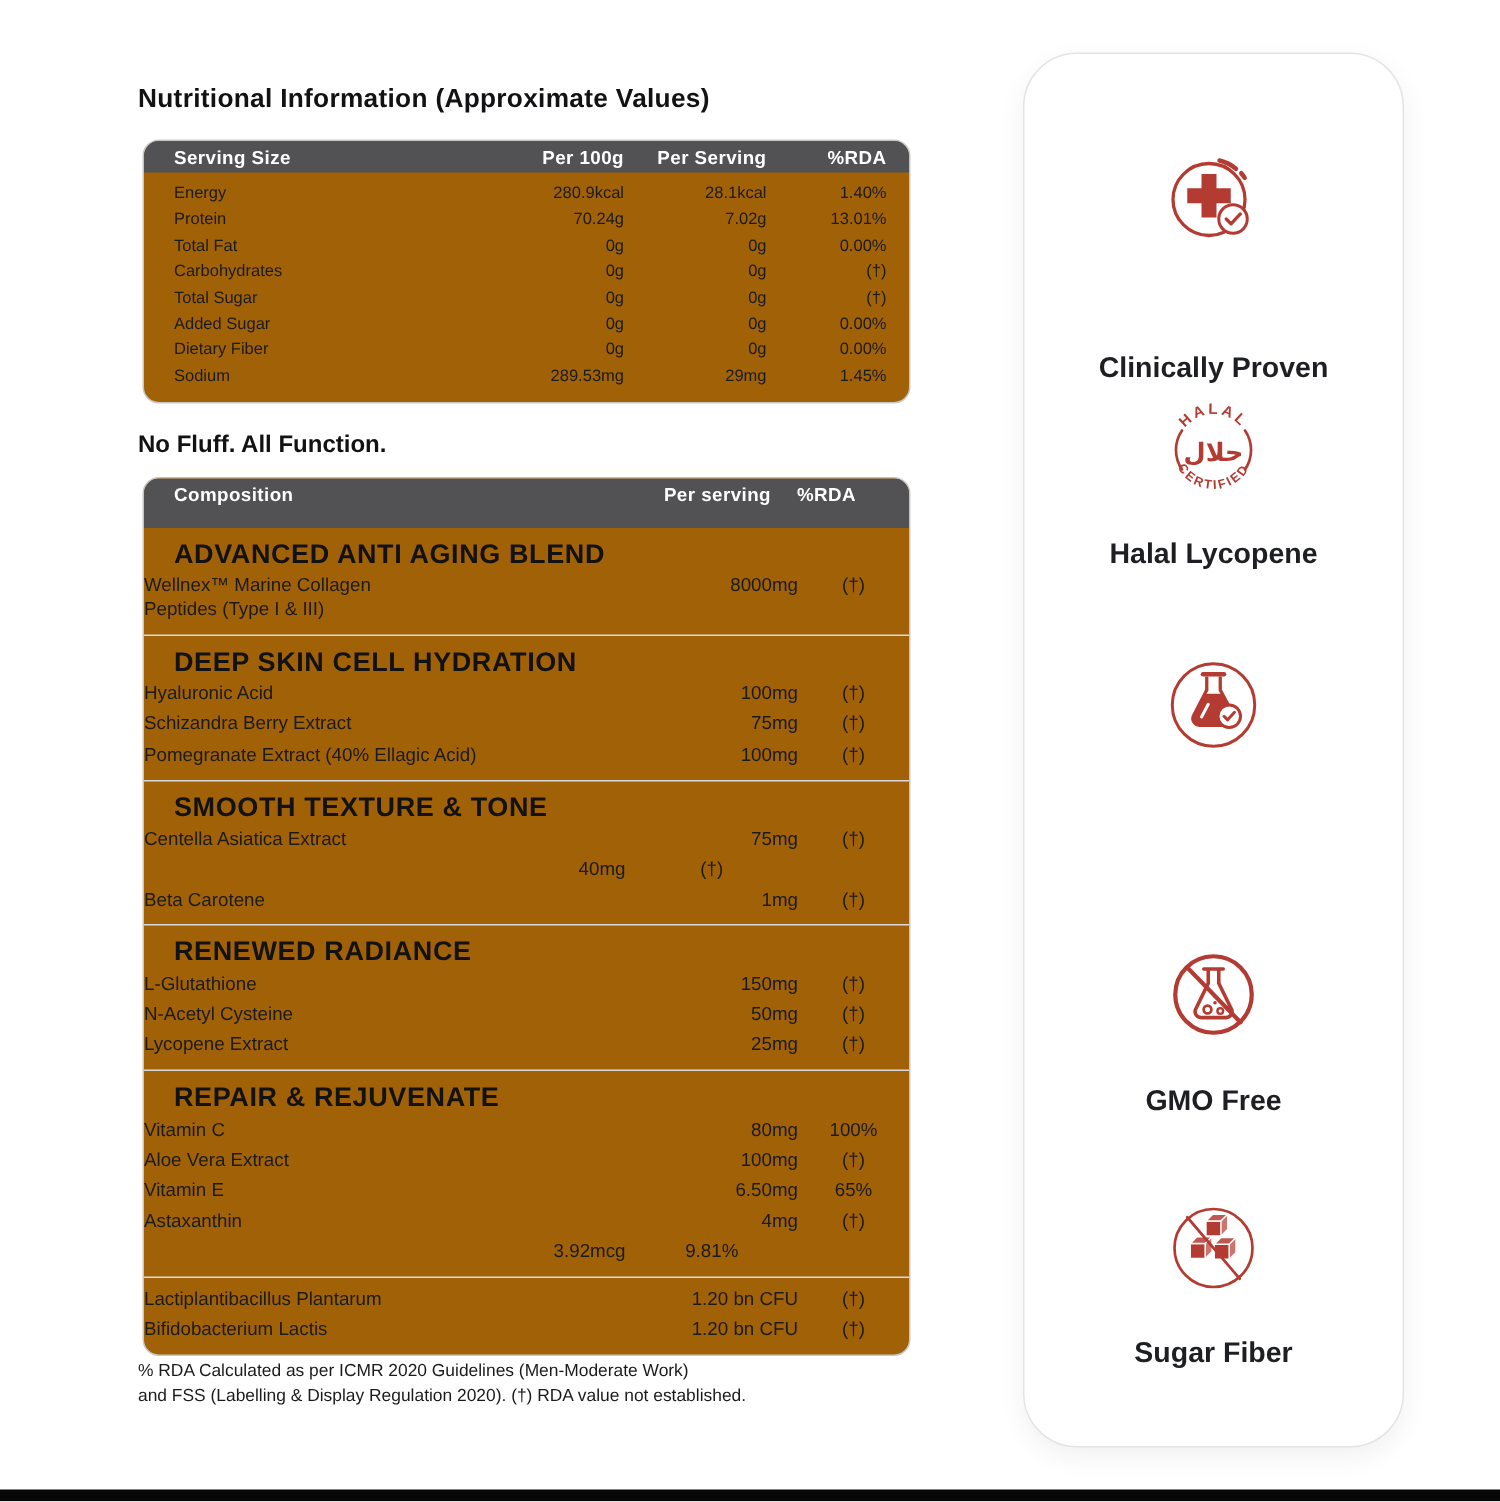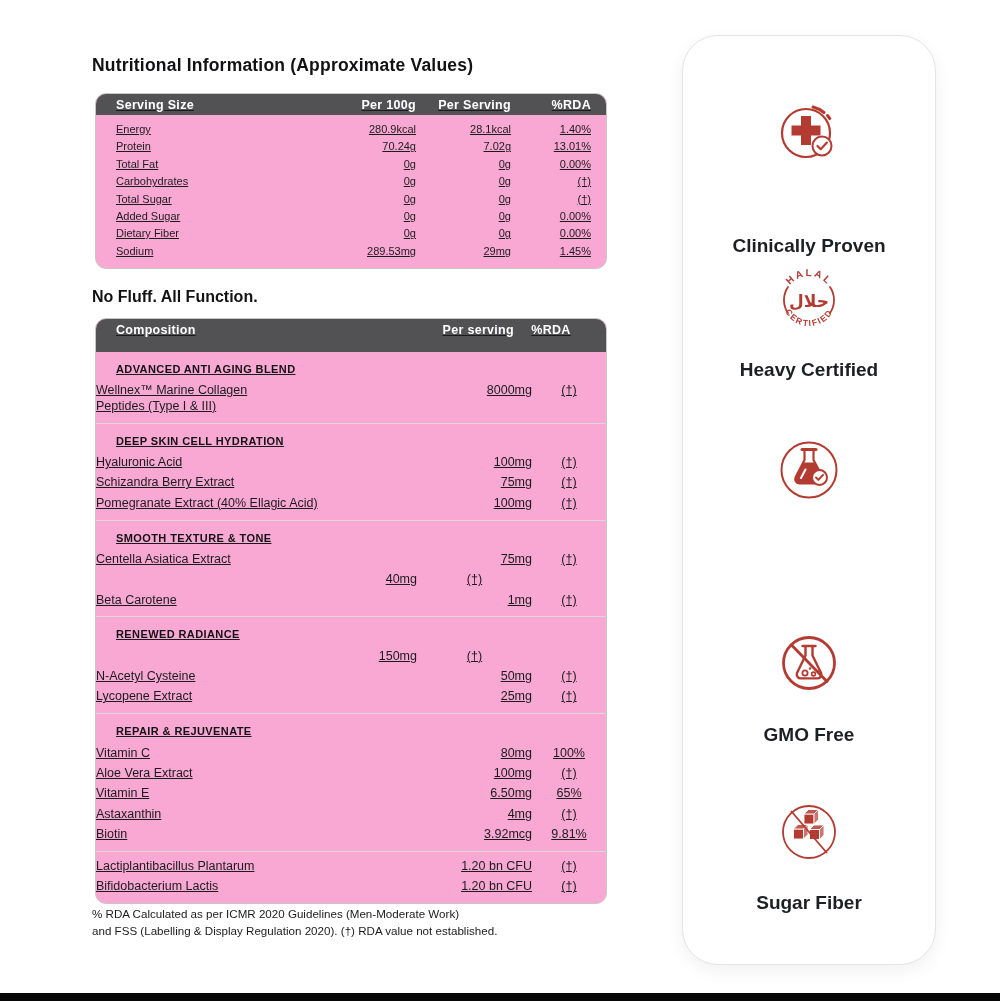--- a/index.html
+++ b/index.html
@@ -2,38 +2,38 @@
 <html style="--accent: #B43B32; --header-bar: #525254;"><head>
 <meta charset="utf-8">
 <style>
   html,body{margin:0;padding:0;background:#ffffff;}
   .page{position:relative;width:1000px;height:1001px;background:#ffffff;overflow:hidden;
         font-family:"Liberation Sans",sans-serif;color:#1b1b1d;}
 
   .title{position:absolute;left:92px;top:55px;font-size:17.5px;font-weight:700;letter-spacing:.2px;color:#121214;}
   .subtitle{position:absolute;left:92px;top:288px;font-size:16px;font-weight:700;color:#121214;}
 
-  .table{position:absolute;left:95px;width:512px;background:#f9a8d4;border:1.5px solid #c7c7c7;
-         border-radius:11px;overflow:hidden;box-sizing:border-box;text-decoration:underline;}
+  .table{position:absolute;left:95px;width:512px;background:#a16207;border:1.5px solid #c7c7c7;
+         border-radius:11px;overflow:hidden;box-sizing:border-box;}
   #table1{top:93px;}
   #table2{top:318px;}
 
   .thead{background:var(--header-bar,#525254);color:#fff;font-size:12.5px;font-weight:700;
          letter-spacing:.3px;height:21px;align-items:center;}
   .grid1{display:grid;grid-template-columns:1fr 95px 95px 80px;padding:0 15px 0 20px;}
   .grid2{display:grid;grid-template-columns:1fr 115px 74px;padding:0 18px 12px 20px;}
   .num{text-align:right;}
   .rda2{text-align:center;}
 
   #table1 .tbody{padding:6px 0 8px;}
   #table1 .trow{line-height:17.4px;font-size:11px;align-items:baseline;}
 
   .tsection{padding:5px 0 6px;}
   .tsection + .tsection{border-top:1.5px solid #dadada;}
-  .sec-title{font-size:11px;font-weight:700;letter-spacing:.4px;line-height:21px;padding:2px 0 1px 20px;color:#121214;}
+  .sec-title{font-size:18px;font-weight:700;letter-spacing:.4px;line-height:21px;padding:2px 0 1px 20px;color:#121214;}
   #table2 .trow{font-size:12.5px;line-height:15.5px;padding:2.4px 0;align-items:start;}
   .pre{white-space:pre-line;}
 
   .footnote{position:absolute;left:92px;top:906px;font-size:11.6px;line-height:16.5px;
             white-space:pre-line;color:#1b1b1d;}
 
   .card{position:absolute;left:682px;top:35px;width:252px;height:928px;background:#fff;
         border:1px solid #e4e4e4;border-radius:36px;box-shadow:0 6px 18px rgba(0,0,0,.06);}
   .badge-icon{position:absolute;left:0;width:100%;display:flex;justify-content:center;color:var(--accent,#B43B32);}
   .badge-label{position:absolute;left:0;width:100%;text-align:center;font-size:19px;font-weight:700;
@@ -187,20 +187,21 @@
             <span class="rda2">(†)</span>
           </div>
         </div>
     </div>
 
     <div class="tsection">
       <div class="sec-title">RENEWED RADIANCE</div>
       <div>
 
           <div class="trow grid2">
+            <span class="cname pre">L-Glutathione</span>
             <span class="num">150mg</span>
             <span class="rda2">(†)</span>
           </div>
 
           <div class="trow grid2">
             <span class="cname pre">N-Acetyl Cysteine</span>
             <span class="num">50mg</span>
             <span class="rda2">(†)</span>
           </div>
 
@@ -234,21 +235,20 @@
             <span class="rda2">65%</span>
           </div>
 
           <div class="trow grid2">
             <span class="cname pre">Astaxanthin</span>
             <span class="num">4mg</span>
             <span class="rda2">(†)</span>
           </div>
 
           <div class="trow grid2">
-            <span class="cname pre">Biotin</span>
             <span class="num">3.92mcg</span>
             <span class="rda2">9.81%</span>
           </div>
         </div>
     </div>
 
     <div class="tsection">
       <div>
 
           <div class="trow grid2">
@@ -293,21 +293,21 @@
           <textPath href="#arcTop" startOffset="50%" text-anchor="middle">HALAL</textPath>
         </text>
         <text font-size="8.5" font-weight="bold" letter-spacing="1.5" fill="currentColor" font-family="Liberation Sans, sans-serif">
           <textPath href="#arcBot" startOffset="50%" text-anchor="middle">CERTIFIED</textPath>
         </text>
         <path d="M14,22 A23,23 0 0 0 14,48" fill="none" stroke="currentColor" stroke-width="1.8" stroke-linecap="round"></path>
         <path d="M56,22 A23,23 0 0 1 56,48" fill="none" stroke="currentColor" stroke-width="1.8" stroke-linecap="round"></path>
         <text x="35" y="42" font-size="17" font-weight="bold" text-anchor="middle" fill="currentColor" font-family="DejaVu Sans, sans-serif">حلال</text>
       </svg>
     </div>
-    <div class="badge-label l2">Heavy Certified</div>
+    <div class="badge-label l2">Halal Lycopene</div>
 
     <div class="badge-icon i3">
       <svg width="66" height="66" viewBox="0 0 66 66">
         <circle cx="33" cy="33" r="27.5" fill="none" stroke="currentColor" stroke-width="2"></circle>
         <line x1="26" y1="12.5" x2="40" y2="12.5" stroke="currentColor" stroke-width="3" stroke-linecap="round"></line>
         <path d="M28.5,14 v9 L19.5,40.5 a4.5,4.5 0 0 0 4.2,6 h19 a4.5,4.5 0 0 0 4.2,-6 L37.5,23 v-9" fill="none" stroke="currentColor" stroke-width="2.2" stroke-linejoin="round"></path>
         <path d="M27,25.5 L39,25.5 L46.8,41.5 a4.2,4.2 0 0 1 -4.1,5 h-19.4 a4.2,4.2 0 0 1 -4.1,-5 z" fill="currentColor"></path>
         <line x1="25" y1="41" x2="29.5" y2="32.5" stroke="#ffffff" stroke-width="2" stroke-linecap="round"></line>
         <circle cx="43.5" cy="40.5" r="7.5" fill="#ffffff" stroke="currentColor" stroke-width="2"></circle>
         <path d="M40,40.5 l2.4,2.4 l4.6,-5" fill="none" stroke="currentColor" stroke-width="2" stroke-linecap="round" stroke-linejoin="round"></path>

